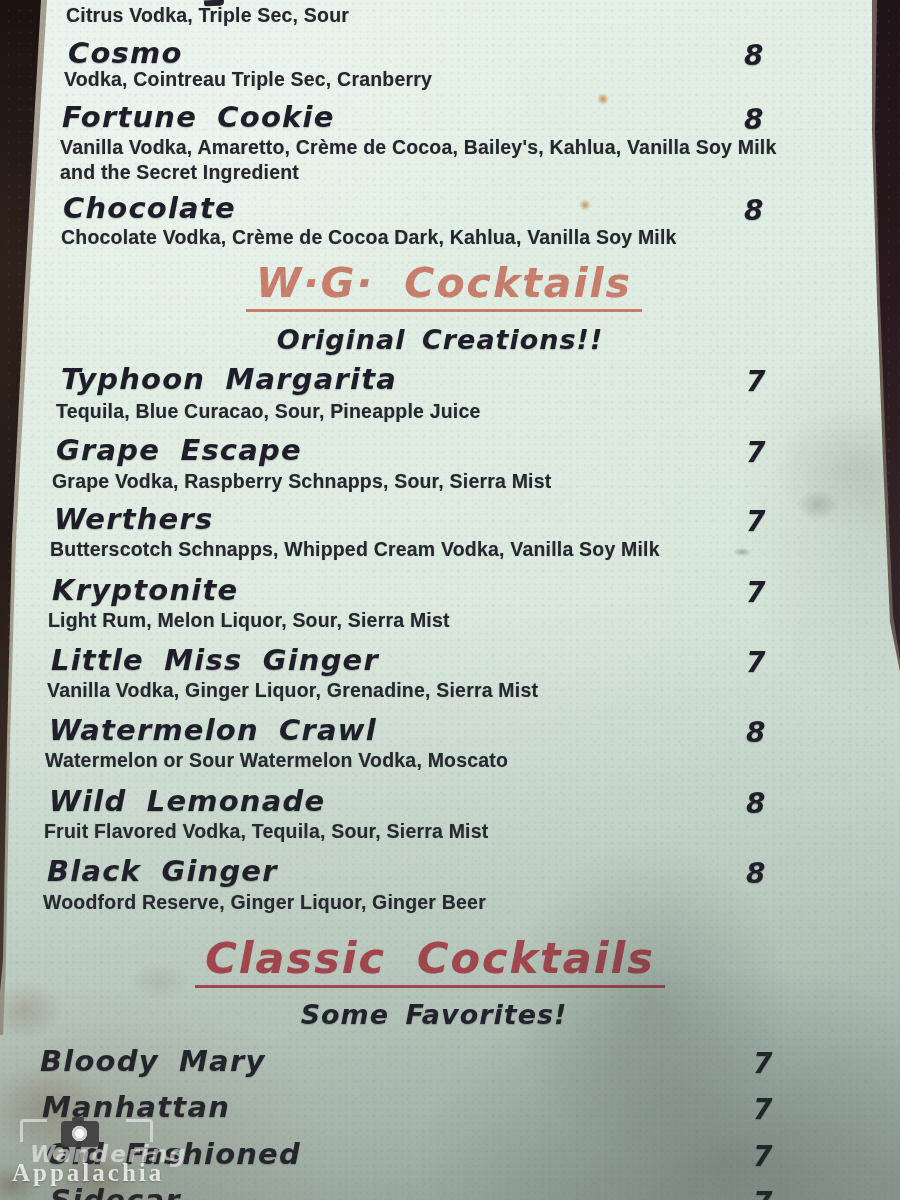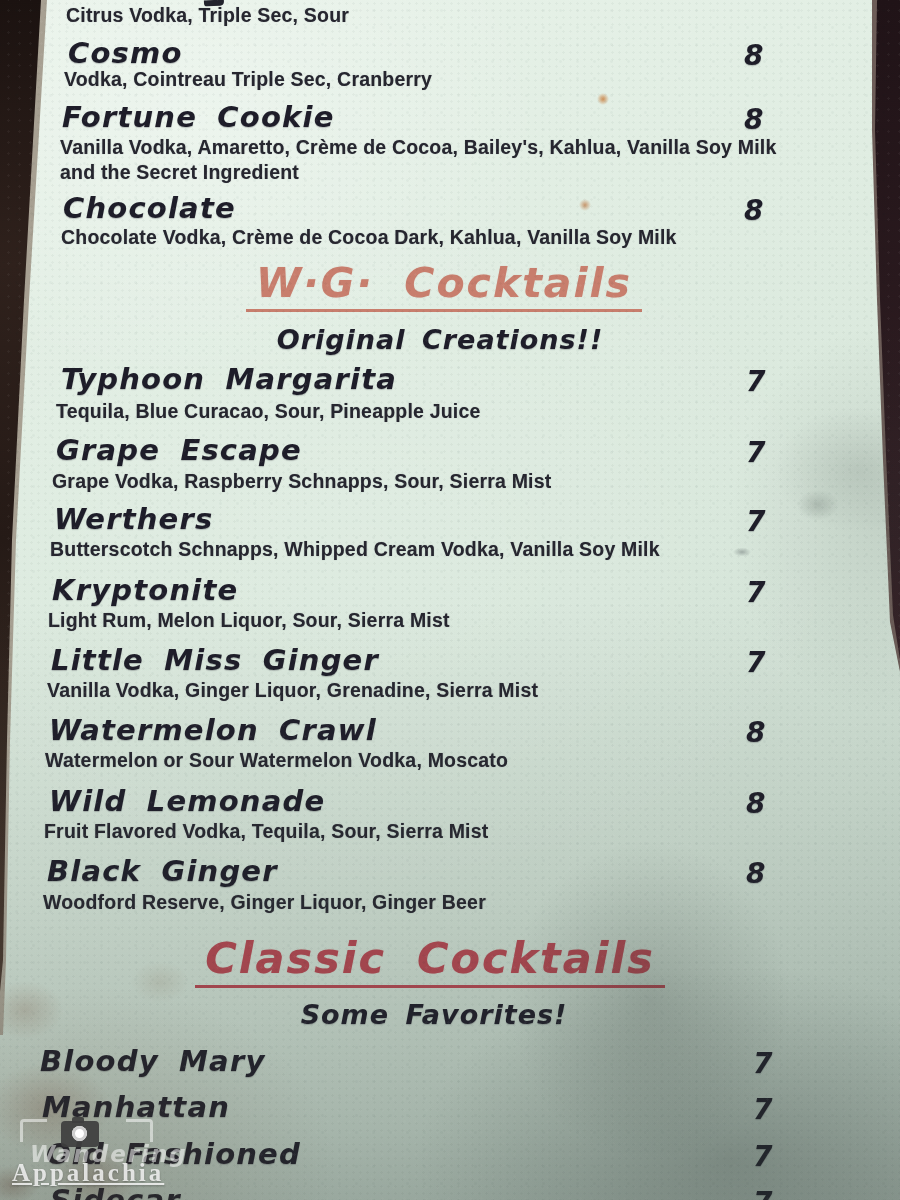--- a/index.html
+++ b/index.html
@@ -68,21 +68,21 @@
   .bk{position:absolute;width:24px;height:20px;}
   .bk-tl{left:20px;top:1119px;border-left:3px solid rgba(255,255,255,.5);border-top:3px solid rgba(255,255,255,.5);border-top-left-radius:4px;}
   .bk-tr{left:126px;top:1119px;border-right:3px solid rgba(255,255,255,.5);border-top:3px solid rgba(255,255,255,.5);border-top-right-radius:4px;}
   .cam{position:absolute;left:61px;top:1121px;width:38px;height:26px;background:rgba(62,62,62,.92);border-radius:4px;}
   .cam::before{content:"";position:absolute;left:11px;top:-4px;width:12px;height:6px;background:rgba(62,62,62,.92);border-radius:2px 2px 0 0;}
   .cam::after{content:"";position:absolute;left:11px;top:5px;width:15px;height:15px;background:#fff;
     border-radius:50%;box-shadow:inset 0 0 0 3px #cfcfcf;}
   .wm-w{position:absolute;left:30px;top:1141px;font:italic 700 23px "DejaVu Sans",sans-serif;
     color:rgba(255,255,255,.52);letter-spacing:2px;}
   .wm-a{position:absolute;left:12px;top:1159px;font:700 25px "Liberation Serif",serif;
-    color:rgba(250,250,250,.82);letter-spacing:3px;text-shadow:0 1px 2px rgba(40,40,40,.35);text-decoration:underline;}
+    color:rgba(250,250,250,.82);letter-spacing:3px;text-shadow:0 1px 2px rgba(40,40,40,.35);}
 </style>
 </head>
 <body>
 
 <div id="photo">
   <div class="paper"></div>
   <div class="stains"></div>
 
   <div class="frag"></div>
 

